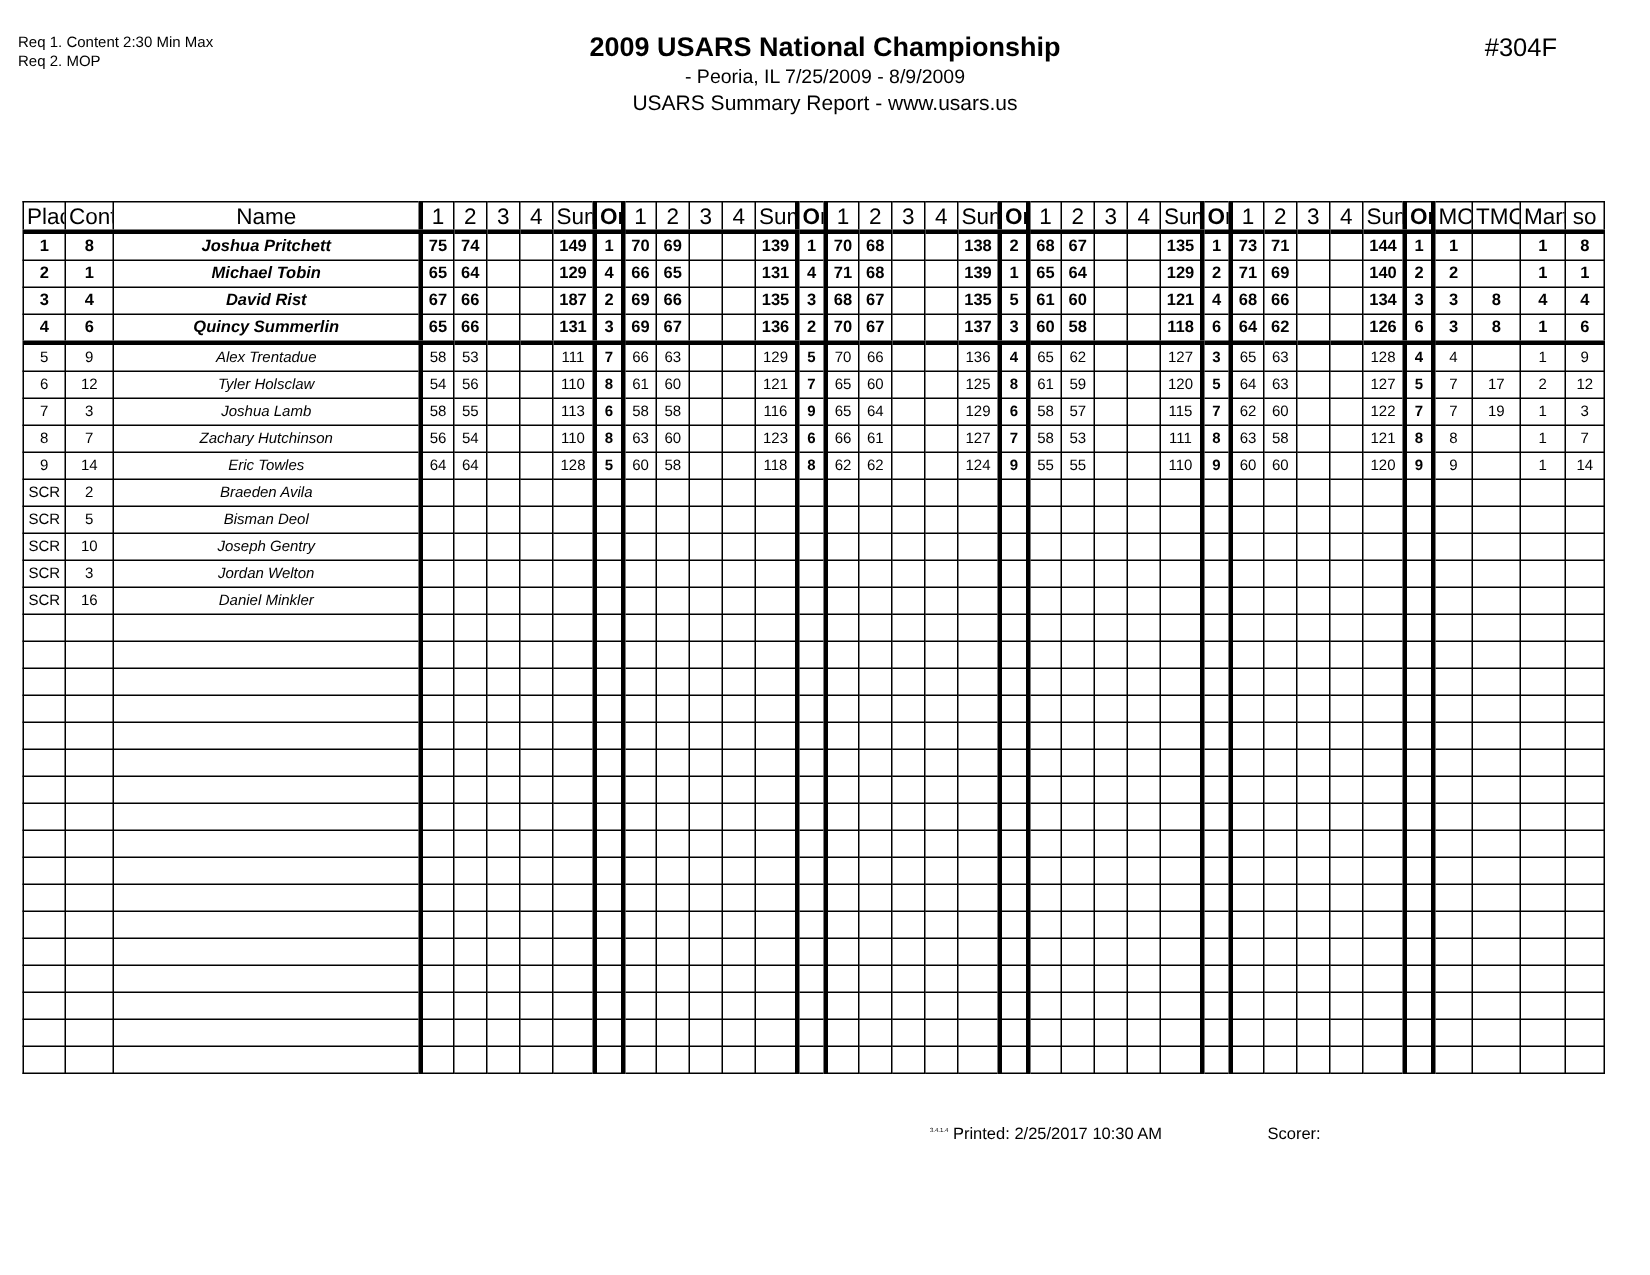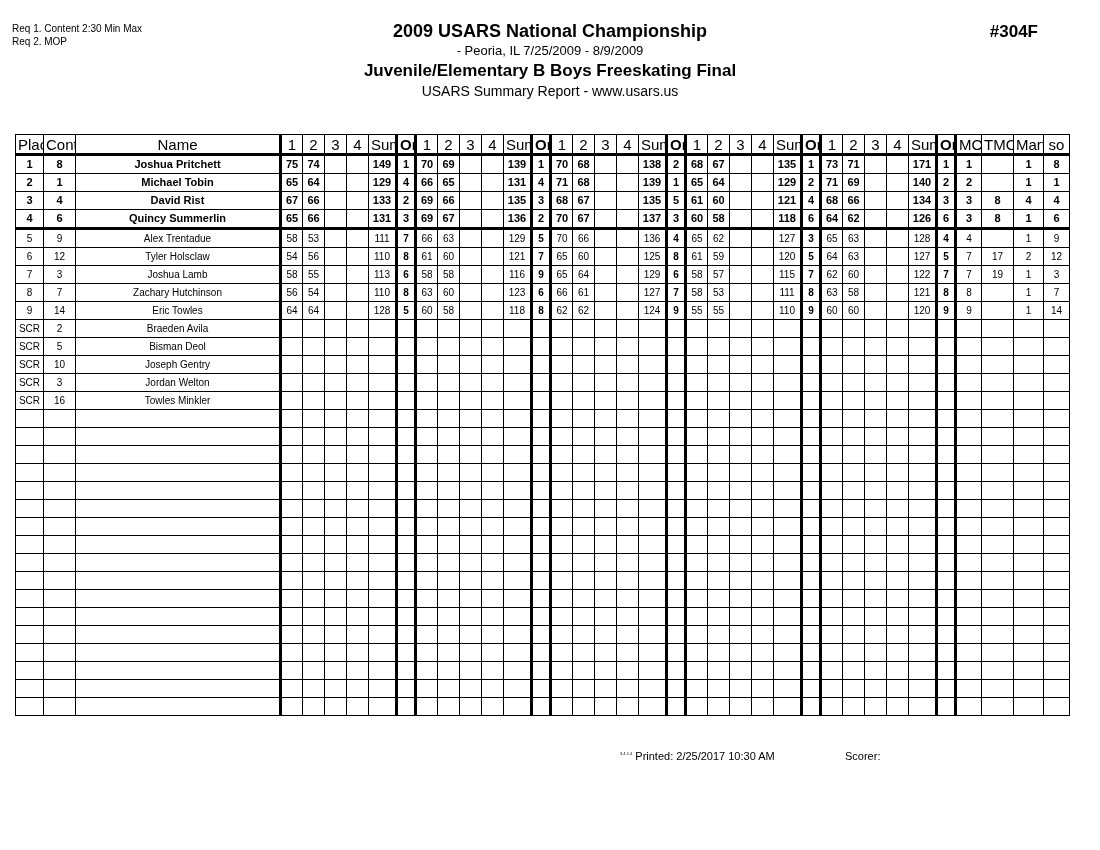--- a/index.html
+++ b/index.html
@@ -51,21 +51,21 @@
   }
   #title-report {
     font-size: 14px;
     line-height: 19px;
   }
   #eventnum {
     position: absolute;
     right: 62px;
     top: 22px;
     font-size: 17px;
-    font-weight: bold;
+    font-weight: normal;
   }
 
   
   #sheet {
     position: absolute;
     left: 15px;
     top: 134px;
     width: 1035px;
   }
 
@@ -109,21 +109,21 @@
 
   
   .sep-left  { border-left: 3px solid #000 !important; }
   .sep-right { border-right: 3px solid #000 !important; }
   .ord       { border-left: 3px solid #000 !important; border-right: 3px solid #000 !important; font-weight: bold; }
   .heavy-bottom td { border-bottom: 3px solid #000 !important; }
 
   tr.medal td { font-weight: bold; font-size: 11px; }
   tr.medal td.name { font-size: 11px; }
 
-  td.name { text-align: left; padding-left: 6px; }
+  td.name { text-align: left; padding-left: 6px; font-style: italic; }
   td.place, td.cont { text-align: center; }
 
   
   #footer {
     position: absolute;
     left: 15px;
     top: 750px;
     width: 1035px;
     font-size: 11px;
   }
@@ -156,21 +156,20 @@
   <span class="req-line">
     <span>Req</span>
     <span>2.</span>
     <span>MOP</span>
   </span>
 </div>
 
 <div id="titleblock">
   <div id="title-main">2009 USARS National Championship</div>
   <div id="title-loc">- Peoria, IL  7/25/2009 - 8/9/2009</div>
-  <div id="title-event">Juvenile/Elementary B Boys Freeskating Final</div>
   <div id="title-report">USARS Summary Report - www.usars.us</div>
 </div>
 <div id="eventnum">#304F</div>
 
 <div id="sheet">
   <table class="grid">
     <colgroup>
       <col style="width:28px">
         <col style="width:32px">
         <col style="width:205px">
@@ -280,21 +279,21 @@
           <td>68</td>
           <td>67</td>
           <td></td>
           <td></td>
           <td>135</td>
           <td class="ord">1</td>
           <td>73</td>
           <td>71</td>
           <td></td>
           <td></td>
-          <td>171</td>
+          <td>144</td>
           <td class="ord">1</td>
           <td>1</td>
           <td></td>
           <td>1</td>
           <td>8</td>
         </tr>
         <tr class="medal">
           <td class="place">2</td>
           <td class="cont">1</td>
           <td class="name">Michael Tobin</td>
@@ -334,21 +333,21 @@
           <td>1</td>
         </tr>
         <tr class="medal">
           <td class="place">3</td>
           <td class="cont">4</td>
           <td class="name">David Rist</td>
           <td class="sep-left">67</td>
           <td>66</td>
           <td></td>
           <td></td>
-          <td>133</td>
+          <td>187</td>
           <td class="ord">2</td>
           <td>69</td>
           <td>66</td>
           <td></td>
           <td></td>
           <td>135</td>
           <td class="ord">3</td>
           <td>68</td>
           <td>67</td>
           <td></td>
@@ -758,21 +757,21 @@
           <td></td>
           <td class="ord"></td>
           <td></td>
           <td></td>
           <td></td>
           <td></td>
         </tr>
         <tr class="">
           <td class="place">SCR</td>
           <td class="cont">16</td>
-          <td class="name">Towles Minkler</td>
+          <td class="name">Daniel Minkler</td>
           <td class="sep-left"></td>
           <td></td>
           <td></td>
           <td></td>
           <td></td>
           <td class="ord"></td>
           <td></td>
           <td></td>
           <td></td>
           <td></td>

